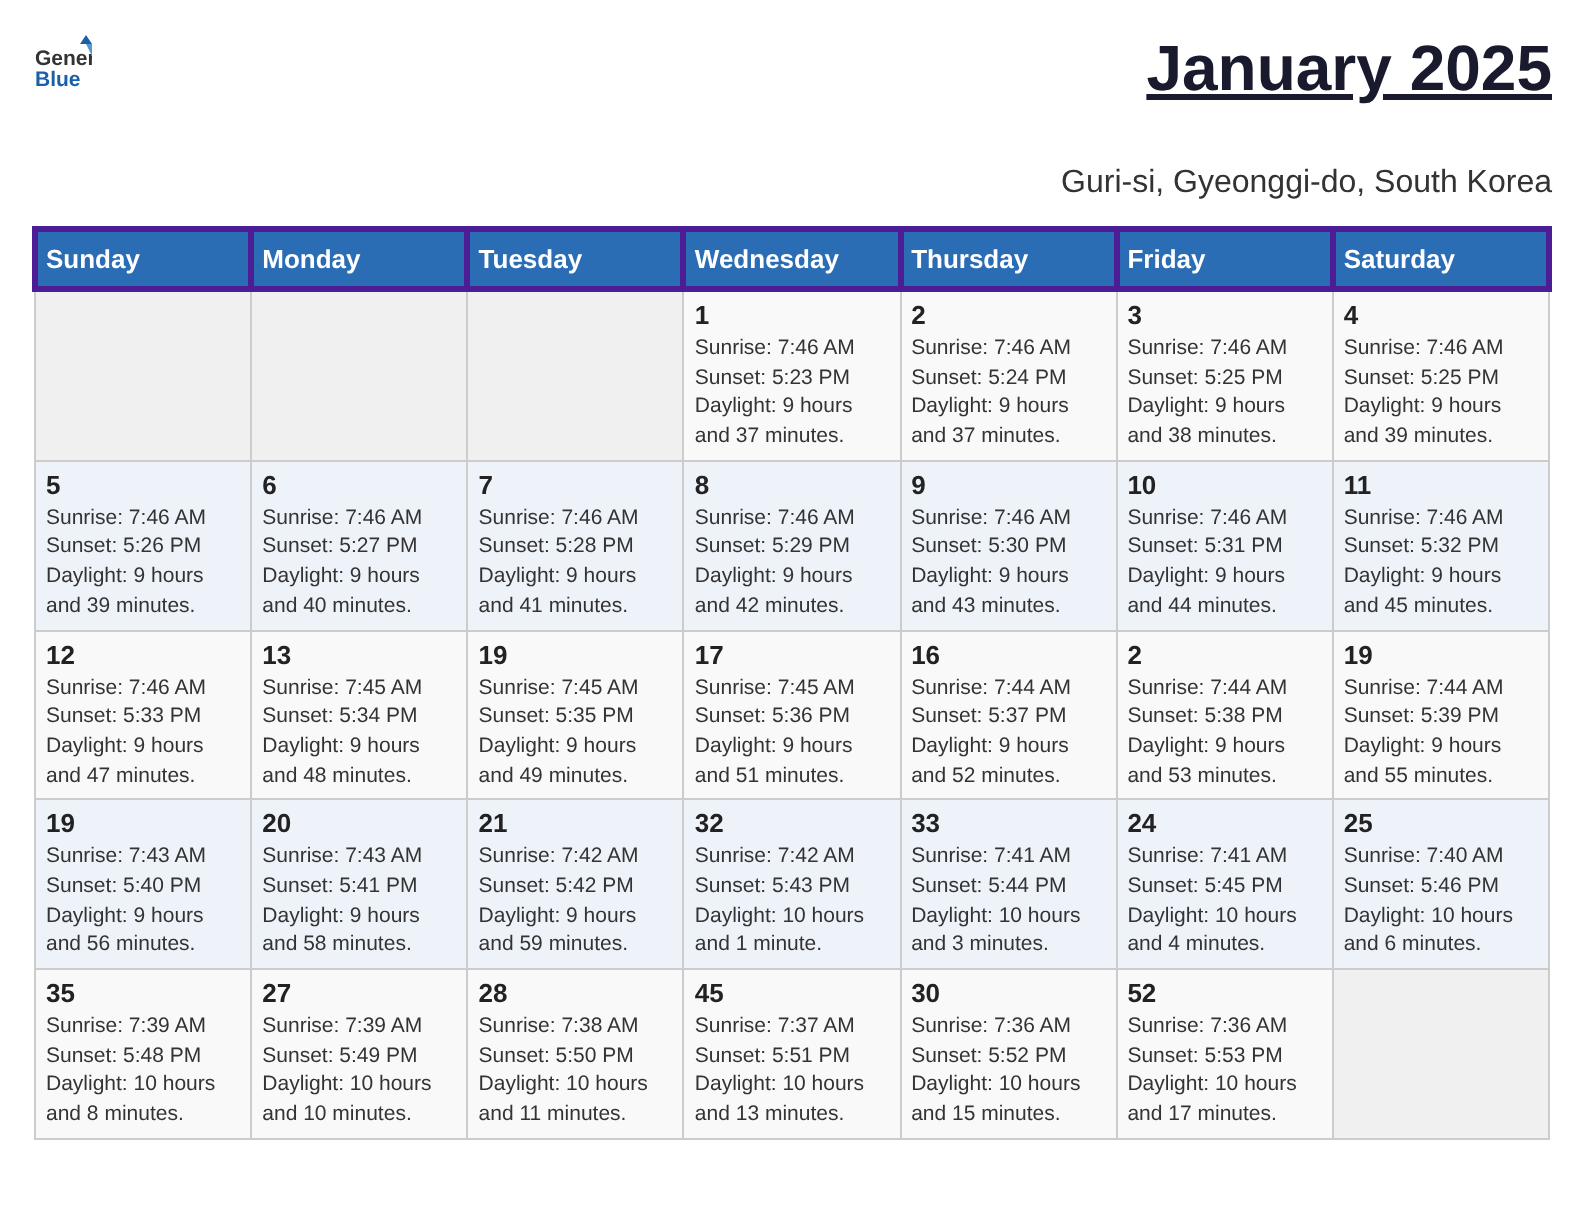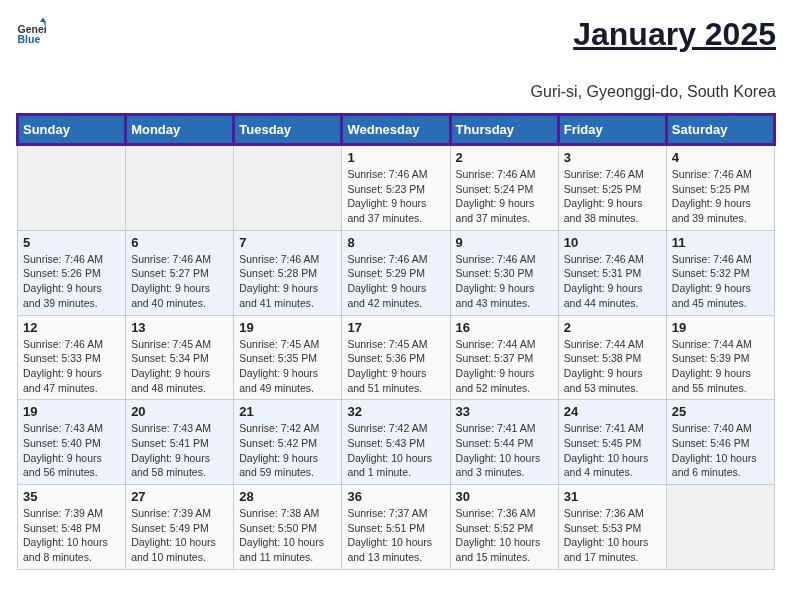--- a/index.html
+++ b/index.html
@@ -233,27 +233,27 @@
         </td>
         <td>
           <span class="day-number">27</span>
           <div class="day-info">Sunrise: 7:39 AM<br>Sunset: 5:49 PM<br>Daylight: 10 hours and 10 minutes.</div>
         </td>
         <td>
           <span class="day-number">28</span>
           <div class="day-info">Sunrise: 7:38 AM<br>Sunset: 5:50 PM<br>Daylight: 10 hours and 11 minutes.</div>
         </td>
         <td>
-          <span class="day-number">36</span>
+          <span class="day-number">45</span>
           <div class="day-info">Sunrise: 7:37 AM<br>Sunset: 5:51 PM<br>Daylight: 10 hours and 13 minutes.</div>
         </td>
         <td>
           <span class="day-number">30</span>
           <div class="day-info">Sunrise: 7:36 AM<br>Sunset: 5:52 PM<br>Daylight: 10 hours and 15 minutes.</div>
         </td>
         <td>
-          <span class="day-number">31</span>
+          <span class="day-number">52</span>
           <div class="day-info">Sunrise: 7:36 AM<br>Sunset: 5:53 PM<br>Daylight: 10 hours and 17 minutes.</div>
         </td>
         <td class="empty-cell"></td>
       </tr>
     </tbody>
 </table>
 
 </body></html>

